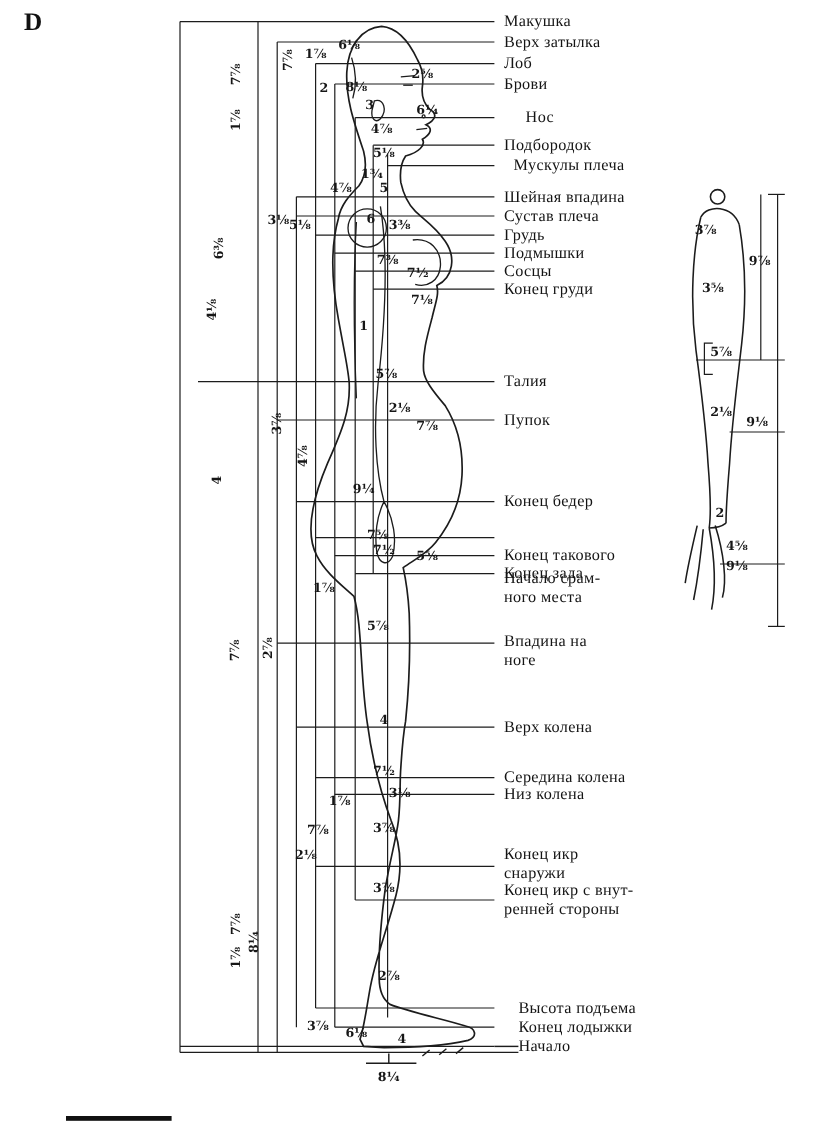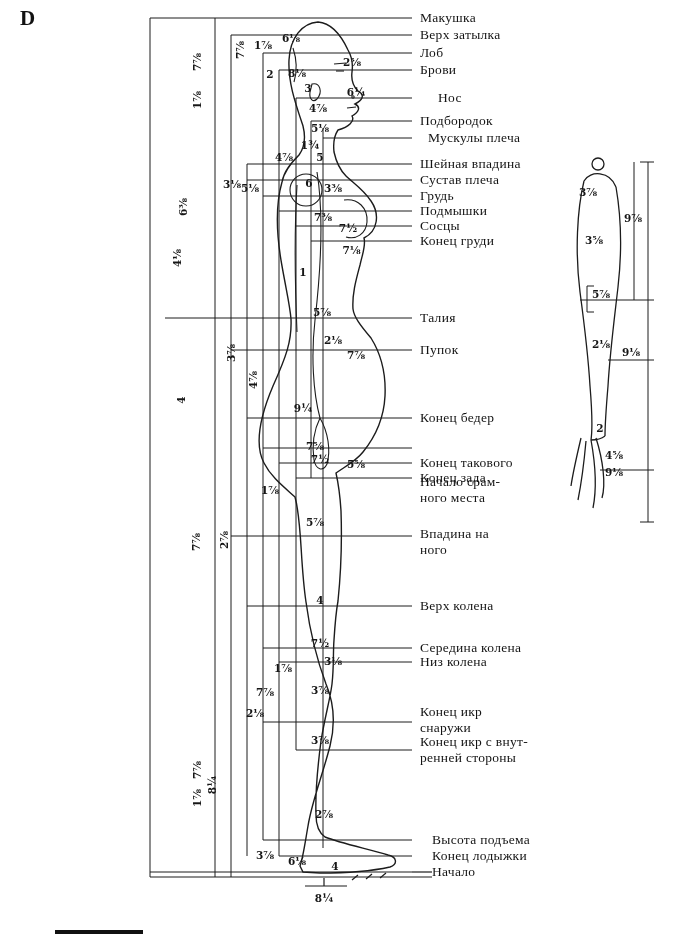--- a/index.html
+++ b/index.html
@@ -162,21 +162,21 @@
       <div class="landmark-label" style="left: 420px; top: 218px;">Сосцы</div>
       <div class="landmark-label" style="left: 420px; top: 233px; text-align: center;">Конец груди</div>
       <div class="landmark-label" style="left: 420px; top: 310px;">Талия</div>
       <div class="landmark-label" style="left: 420px; top: 342px;">Пупок</div>
       <div class="landmark-label" style="left: 420px; top: 410px;">Конец бедер</div>
       <div class="landmark-label" style="left: 420px; top: 426px; margin-top: 48px;">Начало срам-
 ного места</div>
       <div class="landmark-label" style="left: 420px; top: 455px;">Конец такового</div>
       <div class="landmark-label" style="left: 420px; top: 470px;">Конец зада</div>
       <div class="landmark-label" style="left: 420px; top: 526px;">Впадина на
-ного</div>
+ноге</div>
       <div class="landmark-label" style="left: 420px; top: 598px;">Верх колена</div>
       <div class="landmark-label" style="left: 420px; top: 640px;">Середина колена</div>
       <div class="landmark-label" style="left: 420px; top: 654px;">Низ колена</div>
       <div class="landmark-label" style="left: 420px; top: 704px;">Конец икр
 снаружи</div>
       <div class="landmark-label" style="left: 420px; top: 734px;">Конец икр с внут-
 ренней стороны</div>
       <div class="landmark-label" style="left: 432px; top: 832px;">Высота подъема</div>
       <div class="landmark-label" style="left: 432px; top: 848px;">Конец лодыжки</div>
       <div class="landmark-label" style="left: 432px; top: 864px;">Начало</div>

